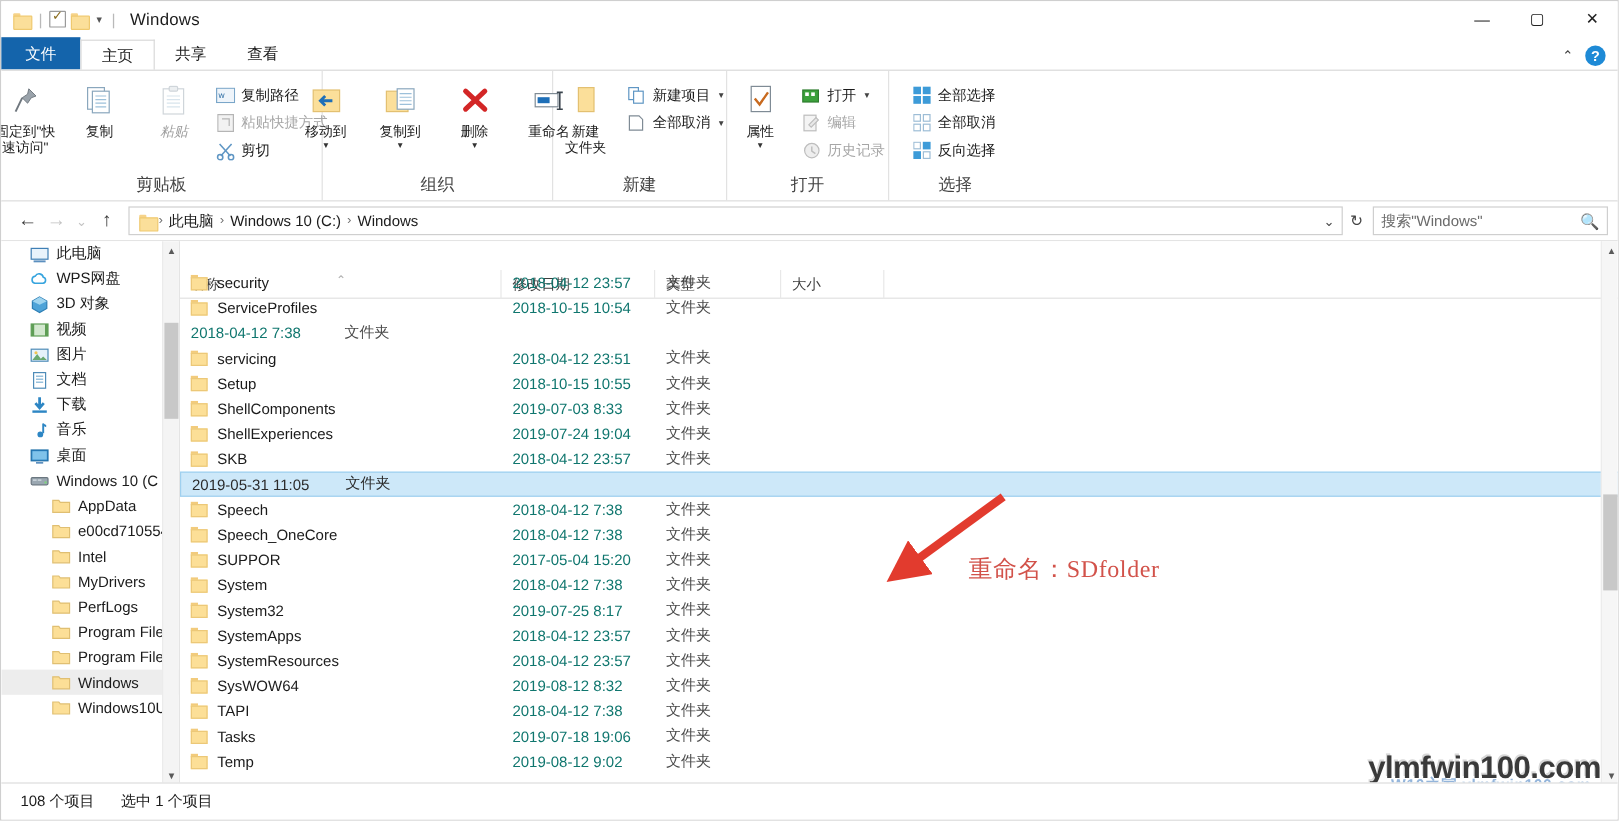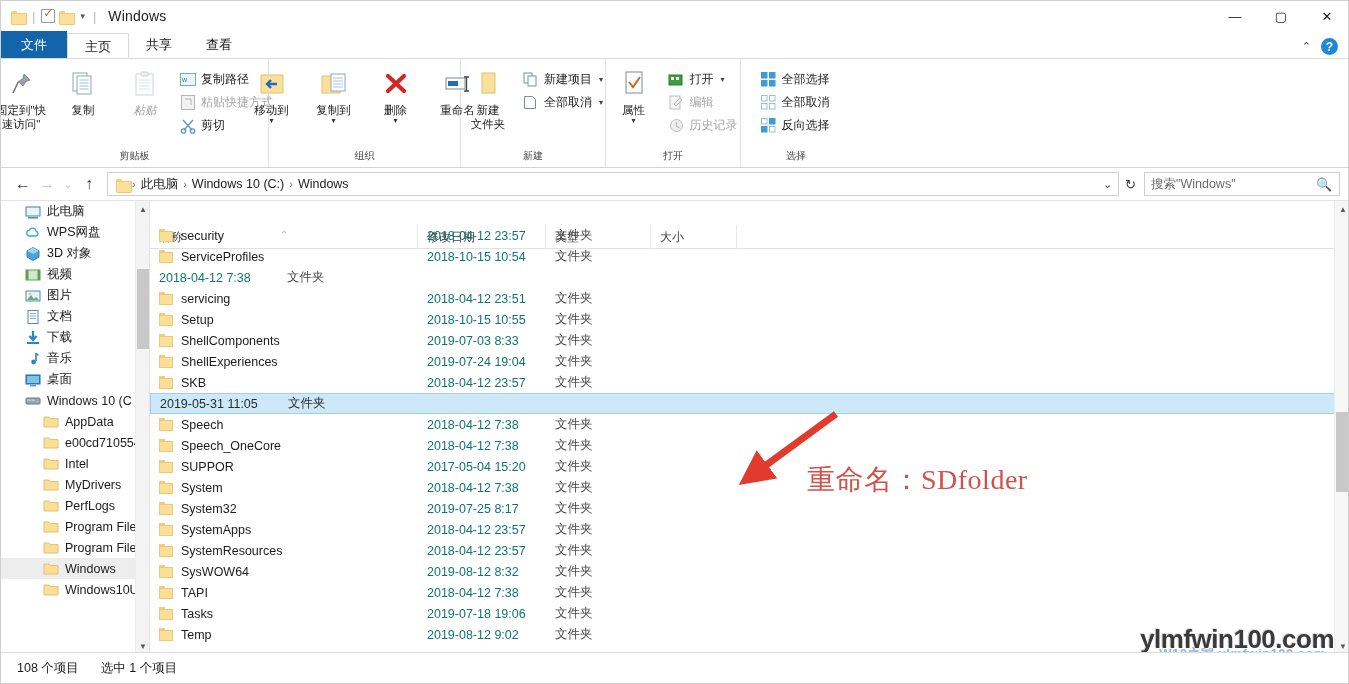--- a/index.html
+++ b/index.html
@@ -90,21 +90,21 @@
     background: #ffffff; border-top: 1px solid #d9d9d9;
     border-bottom: 1px solid #d4d4d4;
     display: flex; align-items: stretch;
   }
   .rgroup {
     display: flex; flex-direction: column; align-items: center;
     border-right: 1px solid #e2e2e2; position: relative; height: 108px;
   }
   .rgroup .items { display: flex; flex: 1; align-items: flex-start; padding-top: 6px; }
   .rgroup .gname {
-    font-size: 10px; color: #444; text-align: center; padding-bottom: 4px;
+    font-size: 14px; color: #444; text-align: center; padding-bottom: 4px;
   }
   .bigbtn {
     width: 62px; display: flex; flex-direction: column; align-items: center;
     padding: 2px 2px 0 2px; cursor: default;
   }
   .bigbtn.disabled { opacity: .45; font-style: italic; }
   .bigbtn .glyph { height: 34px; display: flex; align-items: center; justify-content: center; }
   .bigbtn .lab {
     font-size: 11.5px; color: #1b1b1b; text-align: center; line-height: 14px;
     margin-top: 2px; white-space: pre-line;
@@ -221,21 +221,21 @@
     position: absolute; left: 0; bottom: 0; width: 1349px; height: 31px;
     background: #ffffff; border-top: 1px solid #dcdcdc;
     display: flex; align-items: center; padding-left: 16px; gap: 22px;
     font-size: 12.5px; color: #1b1b1b;
   }
 
   
   .anno-text {
     position: absolute; left: 806px; top: 460px;
     font-family: "Liberation Serif", "DejaVu Serif", serif;
-    font-size: 28px; color: #d2524a; letter-spacing: .5px; white-space: nowrap;
+    font-size: 20px; color: #d2524a; letter-spacing: .5px; white-space: nowrap;
   }
   .anno-arrow { position: absolute; left: 735px; top: 405px; pointer-events: none; }
 
   
   .watermark {
     position: absolute; right: 14px; bottom: 28px;
     font-family: "Liberation Sans", sans-serif;
     font-size: 26px; font-weight: bold; color: #3a3a3a;
     text-shadow: 1px 1px 0 #ffffff, -1px -1px 0 #d8d8d8;
     letter-spacing: -.5px;

